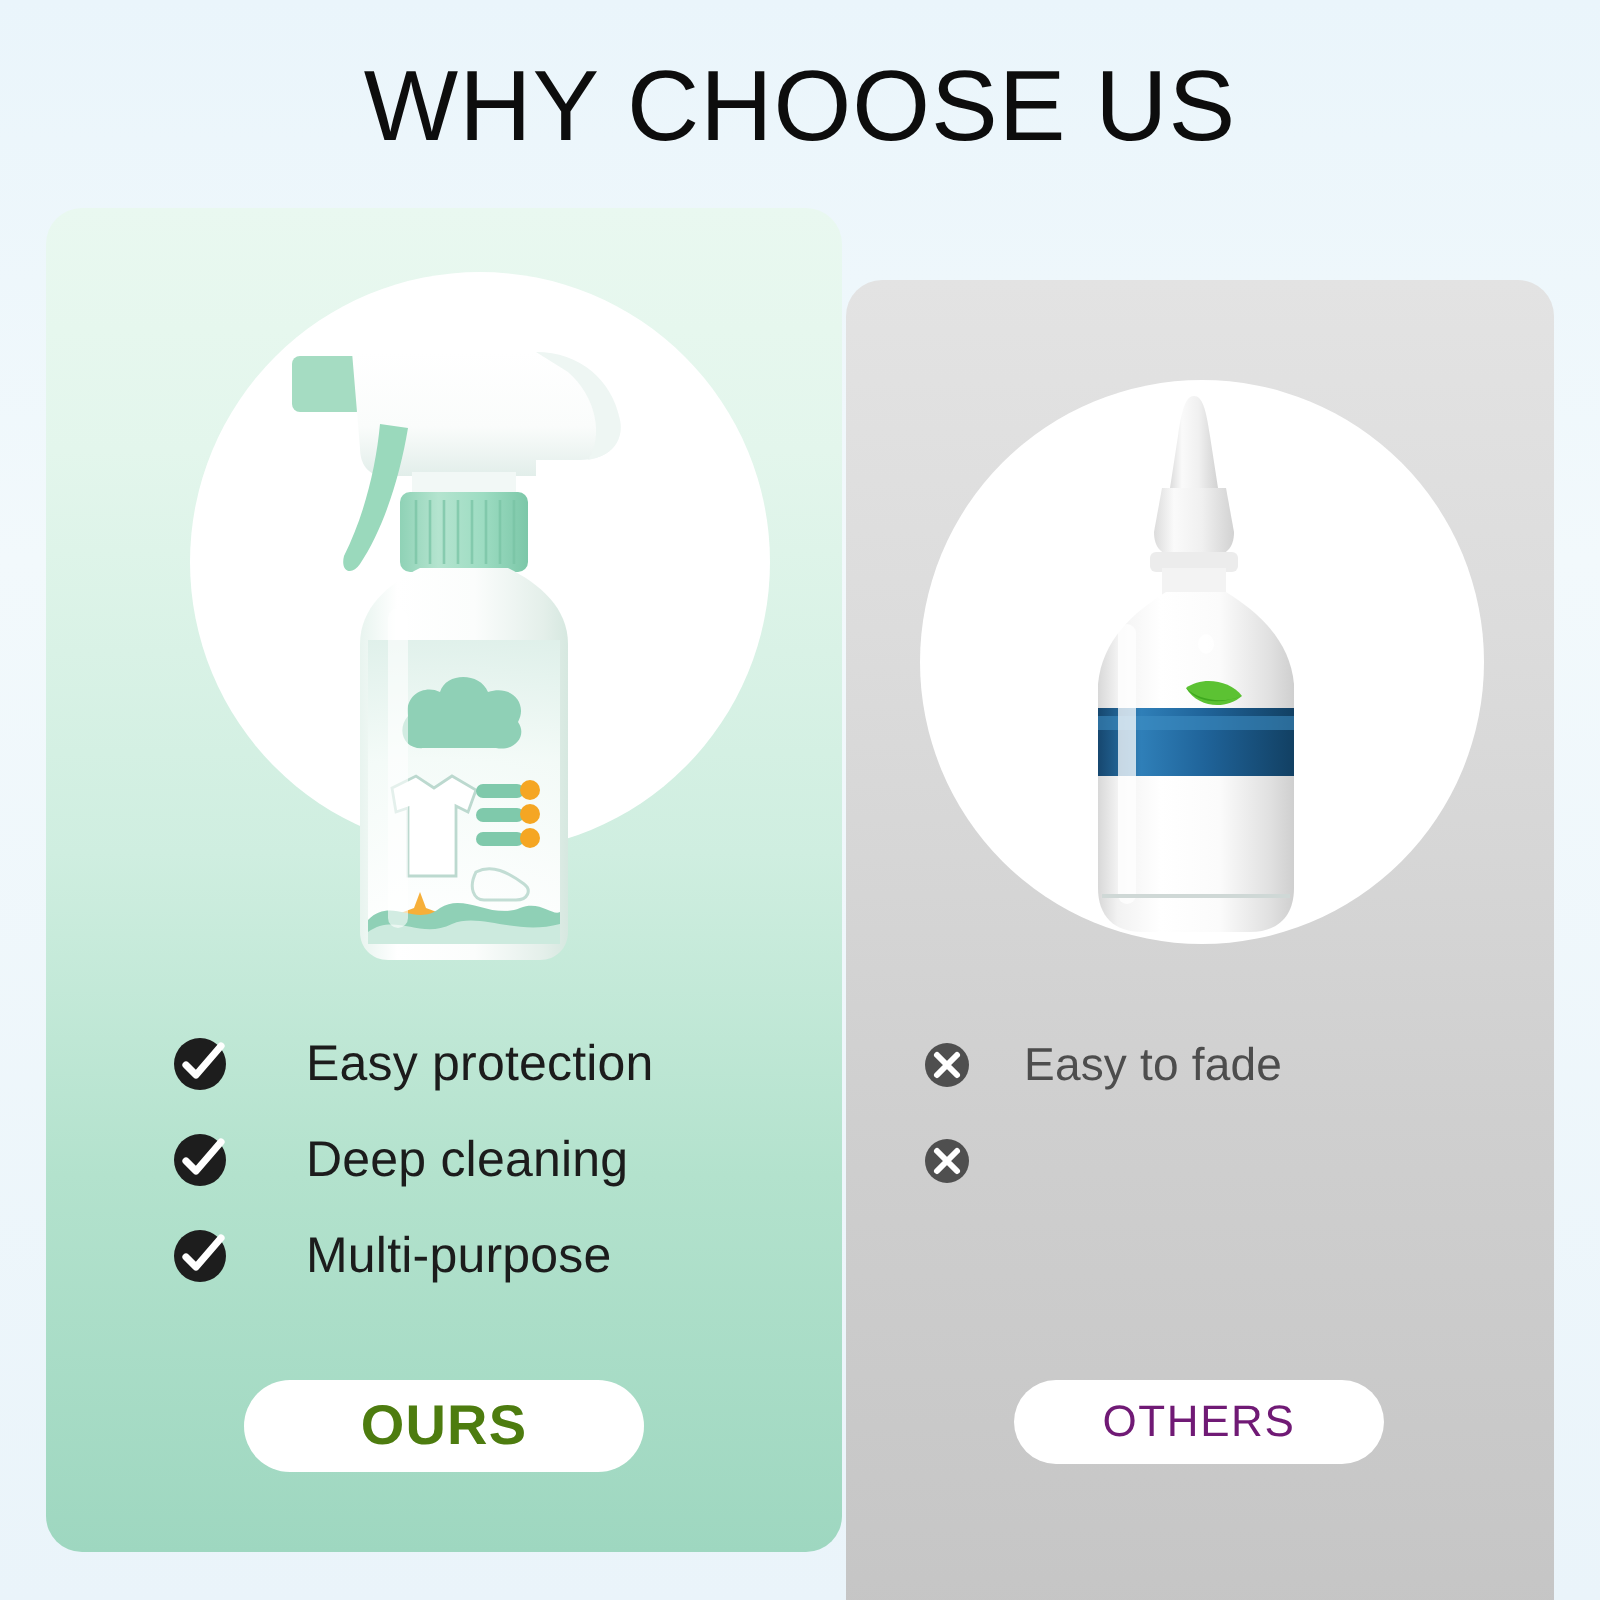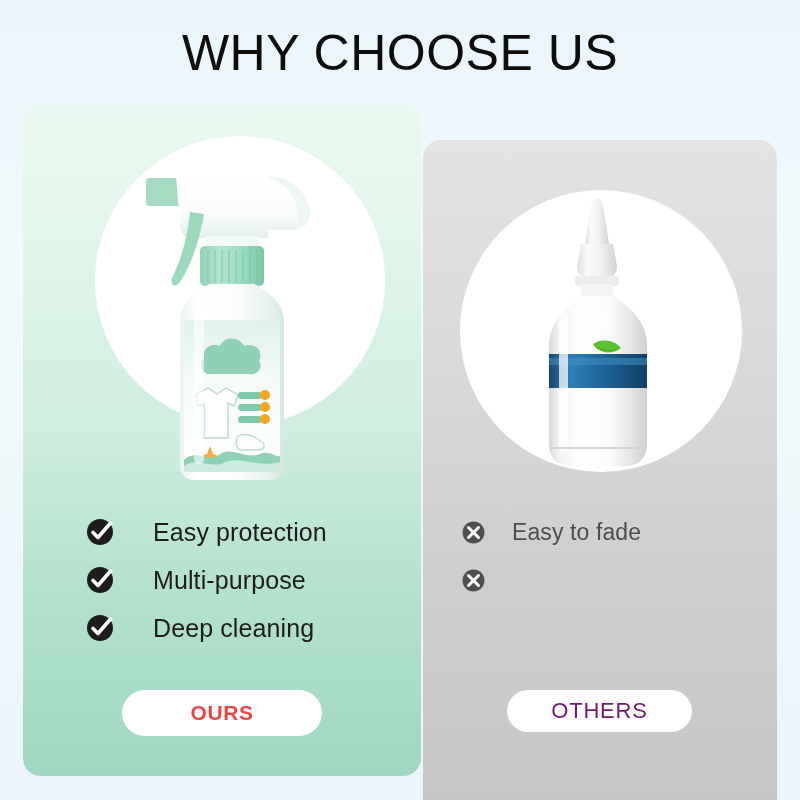--- a/index.html
+++ b/index.html
@@ -98,23 +98,23 @@
     position: absolute;
     background: #ffffff;
     border-radius: 999px;
     display: flex;
     align-items: center;
     justify-content: center;
   }
   #pill-ours {
     left: 99px; top: 586px;
     width: 200px; height: 46px;
-    font-size: 21px;
+    font-size: 28px;
     font-weight: bold;
-    color: #ef4444;
+    color: #4d7c0f;
     letter-spacing: 0.6px;
   }
   #pill-others {
     left: 84px; top: 550px;
     width: 185px; height: 42px;
     font-size: 22px;
     color: #701a75;
     letter-spacing: 0.8px;
   }
 </style>
@@ -210,29 +210,29 @@
         <path d="M8 15.5 L13 20.5 L25.5 6" fill="none" stroke="#ffffff" stroke-width="3.6" stroke-linecap="round" stroke-linejoin="round"></path>
       </svg>
       <span class="feature-label">Easy protection</span>
     </div>
 
     <div class="feature-row">
       <svg class="badge" viewBox="0 0 30 30">
         <circle cx="15" cy="15" r="13" fill="#1d1d1d"></circle>
         <path d="M8 15.5 L13 20.5 L25.5 6" fill="none" stroke="#ffffff" stroke-width="3.6" stroke-linecap="round" stroke-linejoin="round"></path>
       </svg>
-      <span class="feature-label">Multi-purpose</span>
+      <span class="feature-label">Deep cleaning</span>
     </div>
 
     <div class="feature-row">
       <svg class="badge" viewBox="0 0 30 30">
         <circle cx="15" cy="15" r="13" fill="#1d1d1d"></circle>
         <path d="M8 15.5 L13 20.5 L25.5 6" fill="none" stroke="#ffffff" stroke-width="3.6" stroke-linecap="round" stroke-linejoin="round"></path>
       </svg>
-      <span class="feature-label">Deep cleaning</span>
+      <span class="feature-label">Multi-purpose</span>
     </div>
 
   </div>
 
   <div class="pill" id="pill-ours">OURS</div>
 </div>
 
 <div id="panel-others">
 
   <div id="circle-others" class="product-circle"></div>

